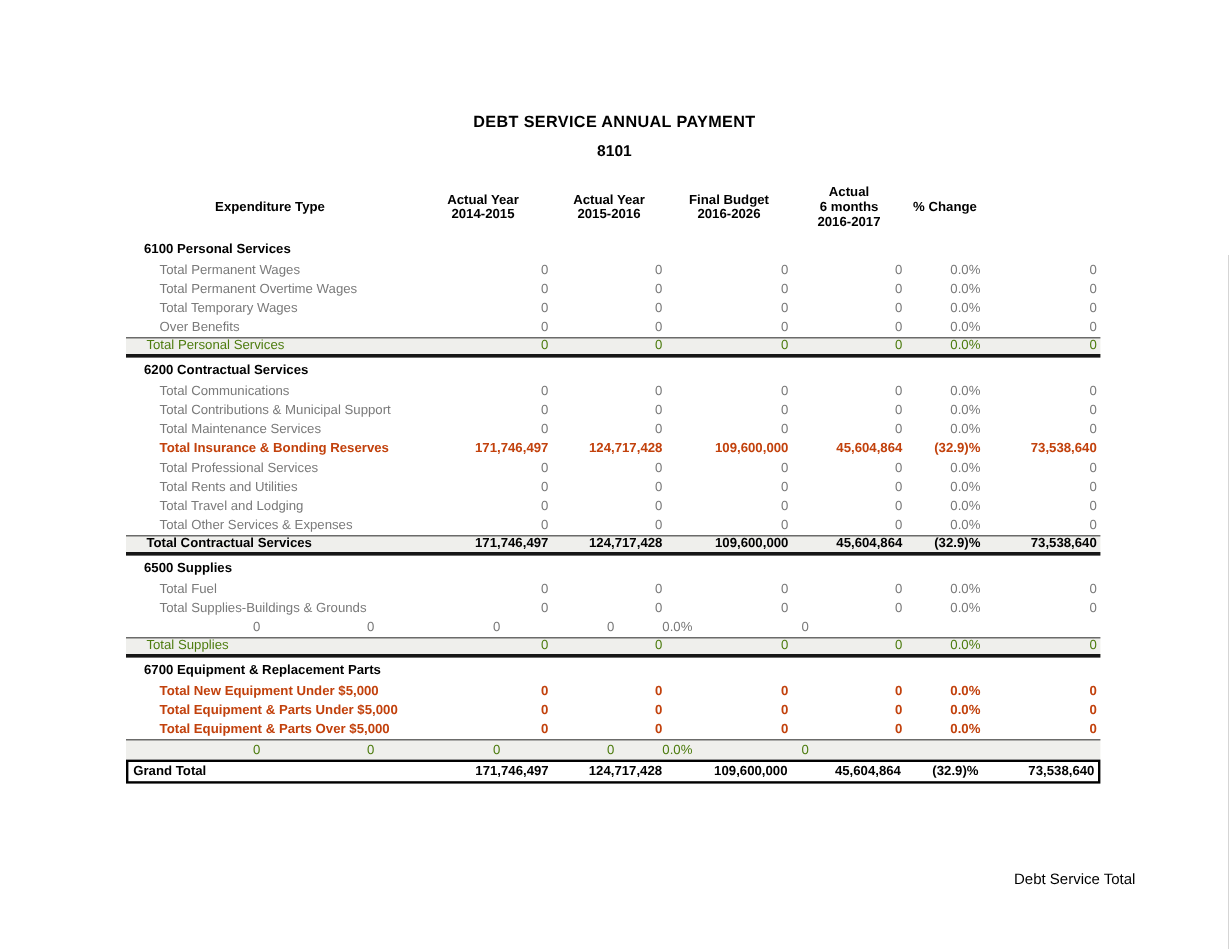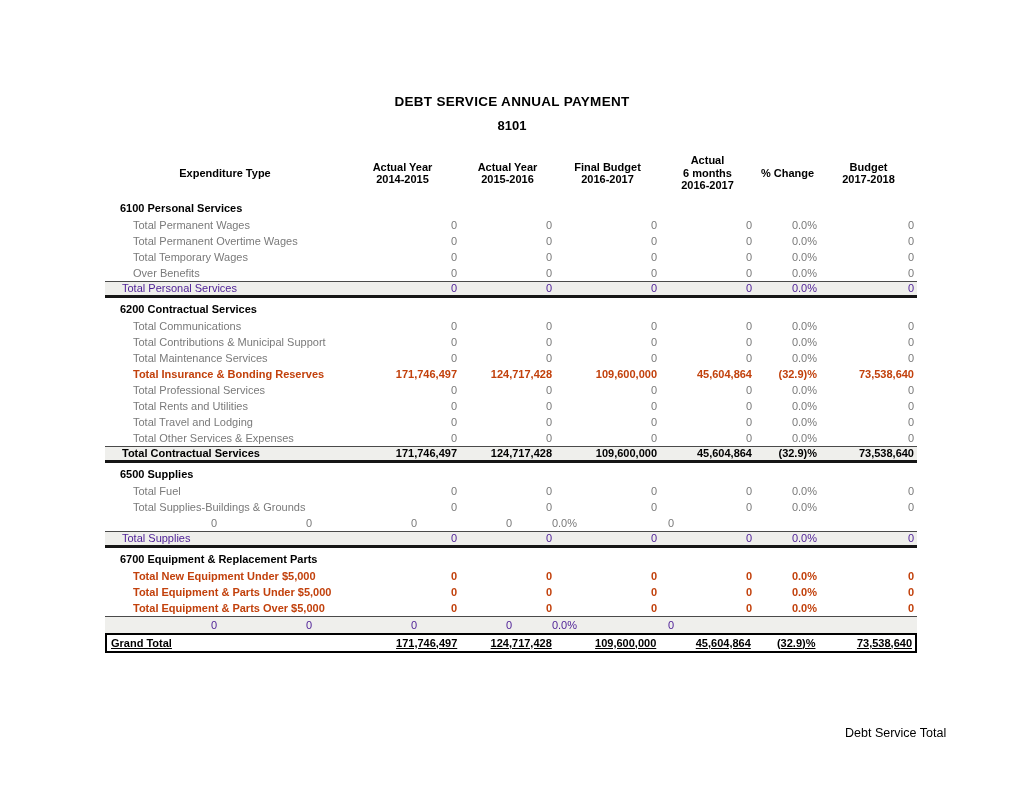--- a/index.html
+++ b/index.html
@@ -35,29 +35,29 @@
   .num{text-align:right;padding-right:3px;}
 
   .row.section{height:18px;font-weight:bold;margin-top:2px;}
   .row.section .label{padding-left:15px;}
 
   .row.detail{height:16px;color:#7a7a7a;}
   .row.detail .label{padding-left:28px;}
   .row.detail.bold{color:#c2410c;font-weight:bold;}
 
   .row.subtotal{
-    height:17px;background:#efefec;color:#4c1d95;
+    height:17px;background:#efefec;color:#4d7c0f;
     border-top:1px solid #4a4a4a;border-bottom:3px solid #161616;
   }
   .row.subtotal .label{padding-left:17px;}
   .row.subtotal.bold{color:#000;font-weight:bold;}
   .row.subtotal:has(+ .row.grand){border-bottom:none;}
 
   .row.grand{
-    height:20px;border:2px solid #000;font-weight:bold;background:#fff;text-decoration:underline;
+    height:20px;border:2px solid #000;font-weight:bold;background:#fff;
   }
   .row.grand .label{padding-left:4px;}
 
   .footer-label{
     position:absolute;top:726px;left:845px;font-size:12.5px;color:#000;
   }
 </style>
 </head>
 <body>
 
@@ -67,27 +67,25 @@
     <div class="doc-subtitle">8101</div>
   </div>
 
   <div class="thead">
       <div class="hcell col0">Expenditure Type</div>
       <div class="hcell col1">Actual Year
 2014-2015</div>
       <div class="hcell col2">Actual Year
 2015-2016</div>
       <div class="hcell col3">Final Budget
-2016-2017</div>
+2016-2026</div>
       <div class="hcell col4">Actual
 6 months
 2016-2017</div>
       <div class="hcell col5">% Change</div>
-      <div class="hcell col6">Budget
-2017-2018</div>
     </div>
   <div class="tbody">
       <div class="row section">
         <div class="cell col0 label">6100 Personal Services</div>
       </div>
       <div class="row detail">
         <div class="cell col0 label">Total Permanent Wages</div>
         <div class="cell col1 num">0</div>
         <div class="cell col2 num">0</div>
         <div class="cell col3 num">0</div>

